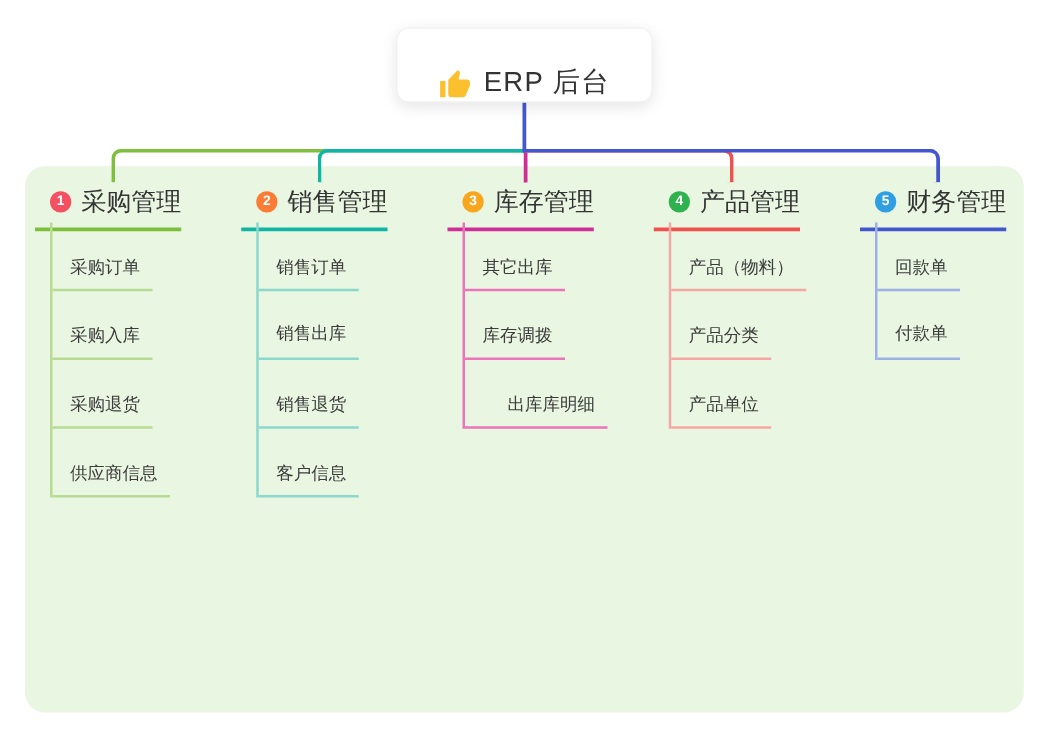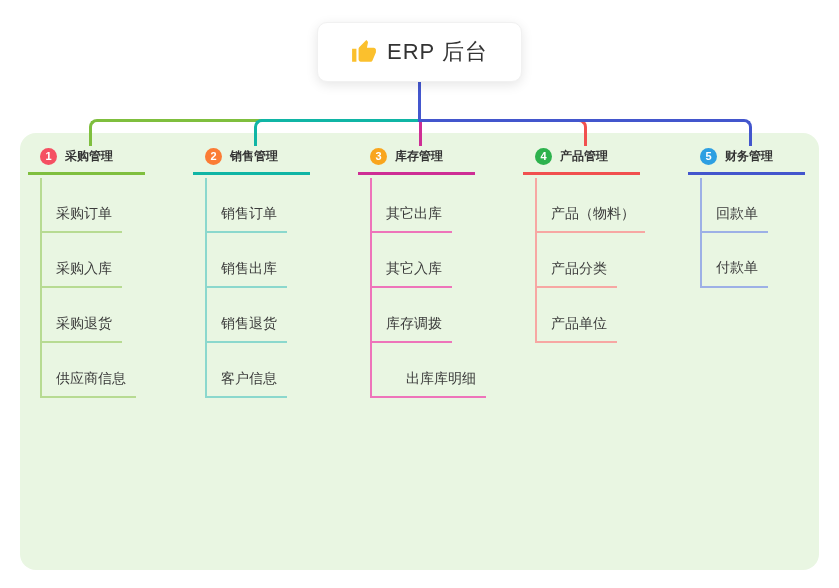--- a/index.html
+++ b/index.html
@@ -8,35 +8,35 @@
     font-family:"Liberation Sans","DejaVu Sans",sans-serif;background:#ffffff;
   }
   #panel{
     position:absolute;left:20px;top:133px;width:799px;height:437px;
     border-radius:16px;
   }
   #root-node{
     position:absolute;left:317px;top:22px;width:205px;height:60px;
     background:#ffffff;border:1px solid #f1f1f1;border-radius:10px;
     box-shadow:0 3px 12px rgba(0,0,0,0.10);
-    display:flex;align-items:center;justify-content:center;gap:10px;
+    display:flex;align-items:flex-end;justify-content:center;gap:10px;
     box-sizing:border-box;
   }
   #root-label{font-size:22px;color:#333;font-weight:500;letter-spacing:1px;}
   .connector{position:absolute;box-sizing:border-box;}
   .branch-title{
     position:absolute;width:117px;box-sizing:border-box;
     display:flex;align-items:center;gap:8px;
     padding:0 0 7px 12px;cursor:default;
   }
   .badge{
     width:17px;height:17px;border-radius:50%;flex:0 0 17px;
     color:#fff;font-size:11px;font-weight:bold;line-height:17px;text-align:center;
   }
-  .branch-label{font-size:12px;font-weight:700;color:#333;white-space:nowrap;}
+  .branch-label{font-size:20px;font-weight:400;color:#333;white-space:nowrap;}
   .children{position:absolute;}
   .child{
     margin-top:25px;width:fit-content;white-space:nowrap;
     font-size:14px;line-height:20px;color:#3b3b3b;
     padding:0 10px 8px 14px;
   }
 </style>
 </head>
 <body>
 
@@ -68,31 +68,30 @@
         <div class="child" style="border-bottom: 2px solid rgb(183, 219, 146); color: rgb(59, 59, 59);">采购入库</div>
         <div class="child" style="border-bottom: 2px solid rgb(183, 219, 146); color: rgb(59, 59, 59);">采购退货</div>
         <div class="child" style="border-bottom: 2px solid rgb(183, 219, 146); color: rgb(59, 59, 59);">供应商信息</div>
       </div>
       <div class="branch-title" style="left: 193px; top: 148px; border-bottom: 3px solid rgb(16, 181, 165);">
         <span class="badge" style="background: rgb(251, 124, 53);">2</span>
         <span class="branch-label" style="color: rgb(51, 51, 51);">销售管理</span>
       </div>
       <div class="children" style="left: 205px; top: 178px; border-left: 2px solid rgb(139, 216, 205);">
         <div class="child" style="border-bottom: 2px solid rgb(139, 216, 205); color: rgb(59, 59, 59);">销售订单</div>
-        <div class="child" style="border-bottom: 2px solid rgb(139, 216, 205); color: rgb(59, 59, 59);">销售出库</div>
+        <div class="child" style="border-bottom: 2px solid rgb(139, 216, 205); color: rgb(59, 59, 59); font-family: Liberation Mono, monospace;">销售出库</div>
         <div class="child" style="border-bottom: 2px solid rgb(139, 216, 205); color: rgb(59, 59, 59);">销售退货</div>
         <div class="child" style="border-bottom: 2px solid rgb(139, 216, 205); color: rgb(59, 59, 59);">客户信息</div>
       </div>
       <div class="branch-title" style="left: 358px; top: 148px; border-bottom: 3px solid rgb(206, 46, 149);">
         <span class="badge" style="background: rgb(249, 165, 29);">3</span>
         <span class="branch-label" style="color: rgb(51, 51, 51);">库存管理</span>
       </div>
       <div class="children" style="left: 370px; top: 178px; border-left: 2px solid rgb(238, 116, 186);">
         <div class="child" style="border-bottom: 2px solid rgb(238, 116, 186); color: rgb(59, 59, 59);">其它出库</div>
-        <div class="child" style="border-bottom: 2px solid rgb(238, 116, 186); color: rgb(59, 59, 59);">其它入库</div>
         <div class="child" style="border-bottom: 2px solid rgb(238, 116, 186); color: rgb(59, 59, 59);">库存调拨</div>
         <div class="child" style="border-bottom: 2px solid rgb(238, 116, 186); color: rgb(59, 59, 59); padding-left: 34px;">出库库明细</div>
       </div>
       <div class="branch-title" style="left: 523px; top: 148px; border-bottom: 3px solid rgb(241, 80, 79);">
         <span class="badge" style="background: rgb(45, 178, 77);">4</span>
         <span class="branch-label" style="color: rgb(51, 51, 51);">产品管理</span>
       </div>
       <div class="children" style="left: 535px; top: 178px; border-left: 2px solid rgb(247, 167, 163);">
         <div class="child" style="border-bottom: 2px solid rgb(247, 167, 163); color: rgb(59, 59, 59);">产品（物料）</div>
         <div class="child" style="border-bottom: 2px solid rgb(247, 167, 163); color: rgb(59, 59, 59);">产品分类</div>

